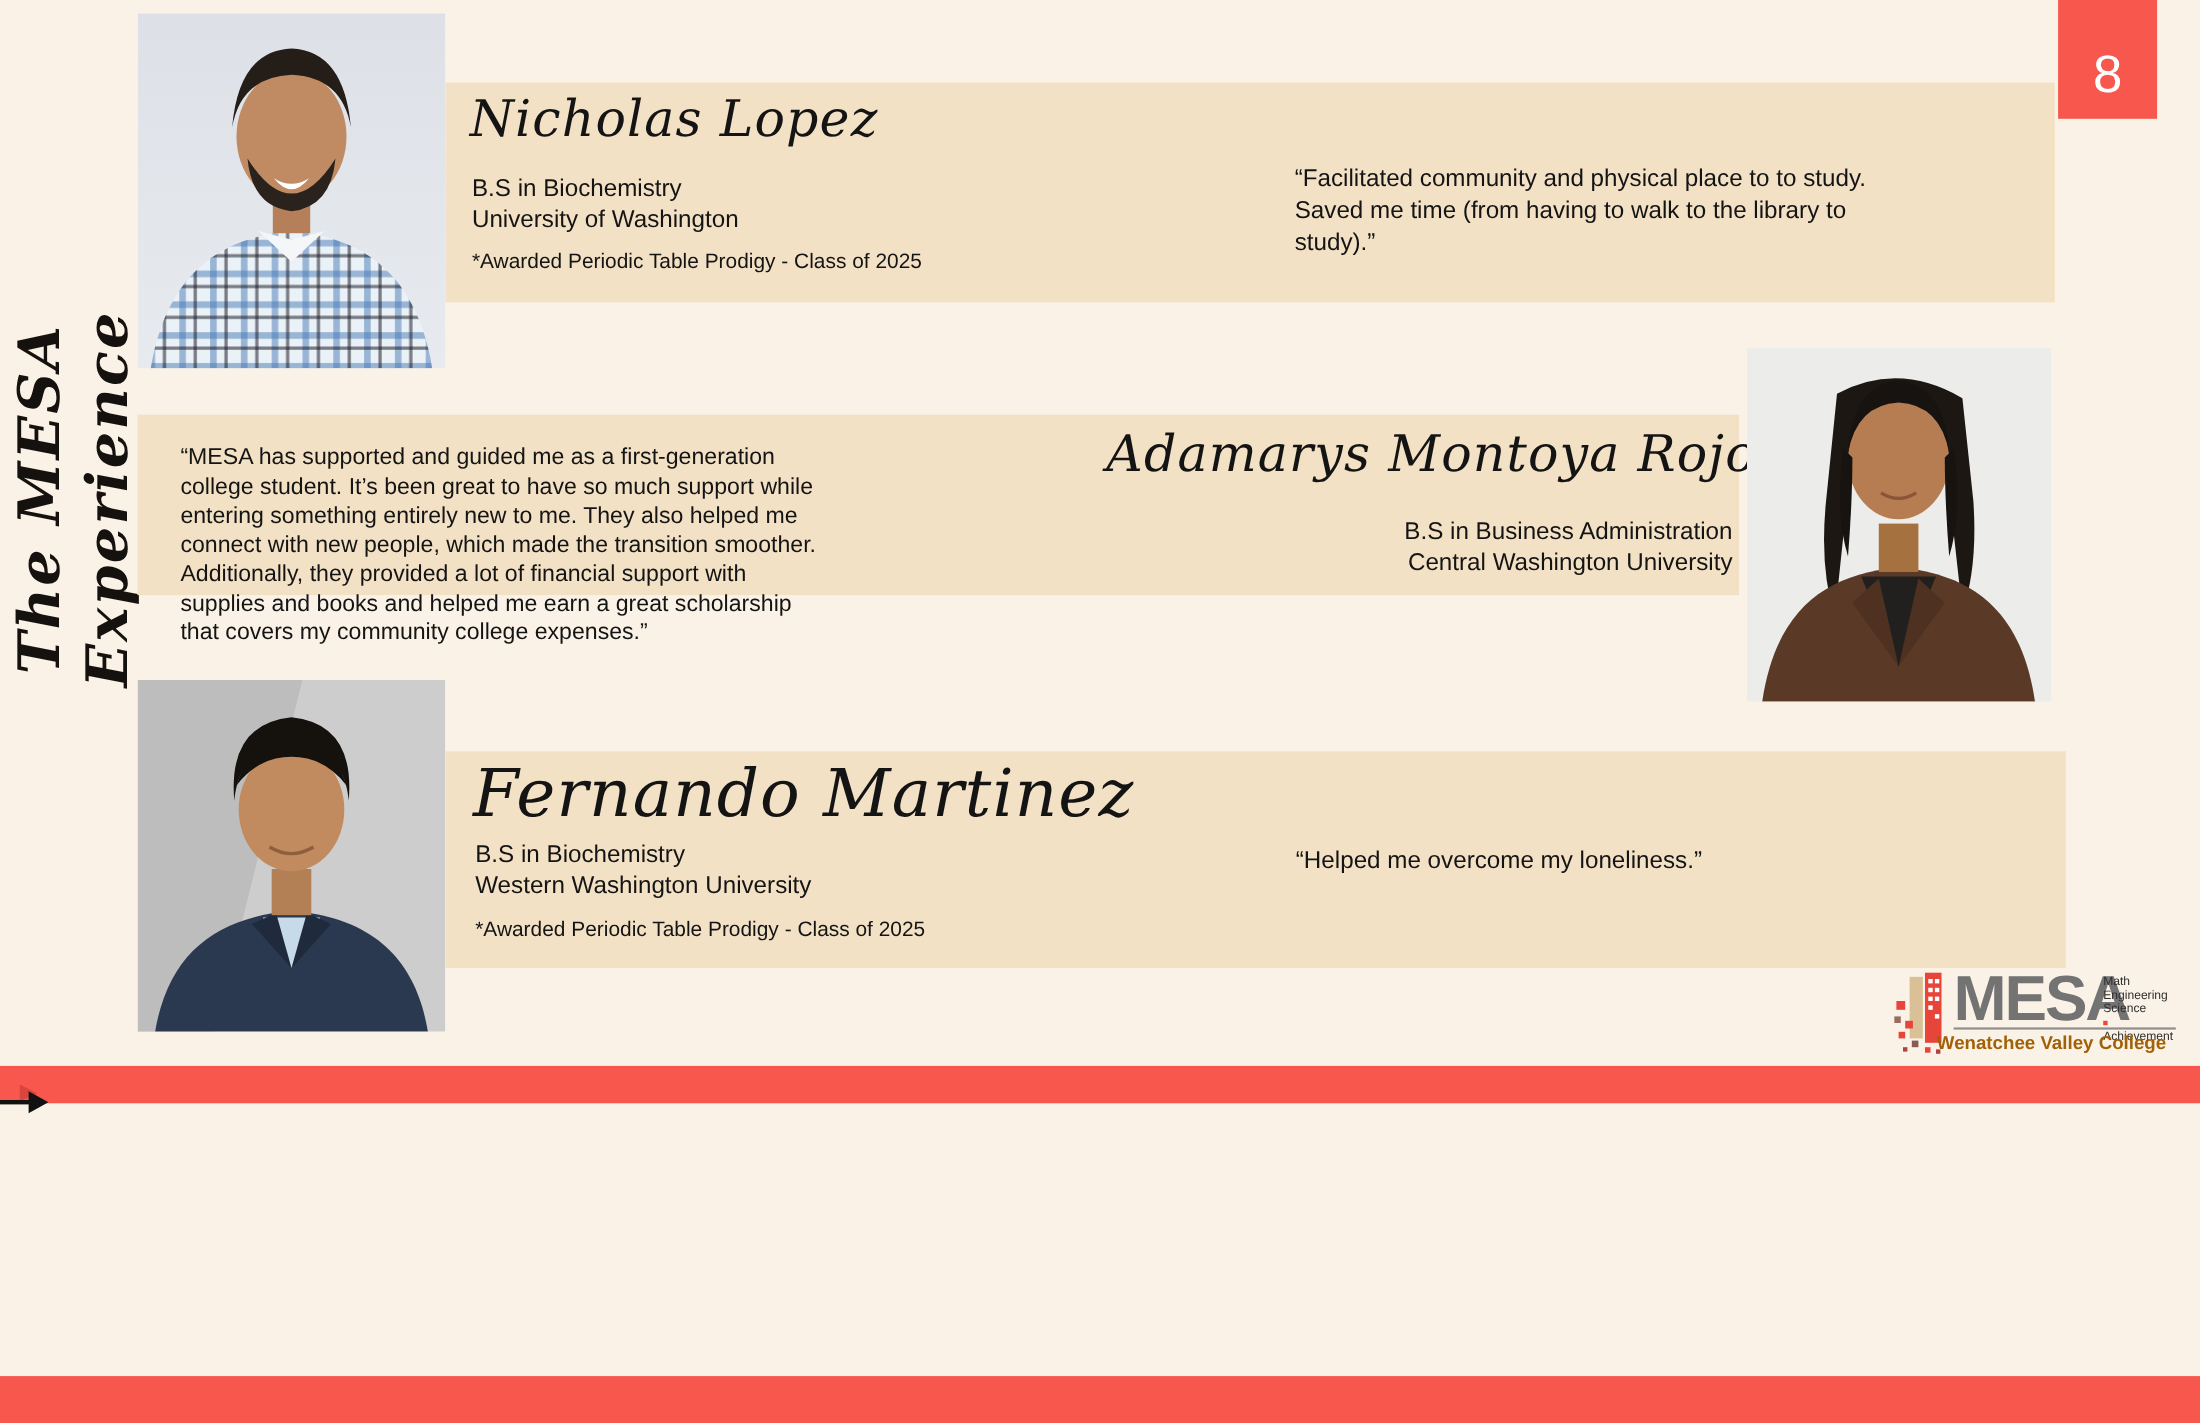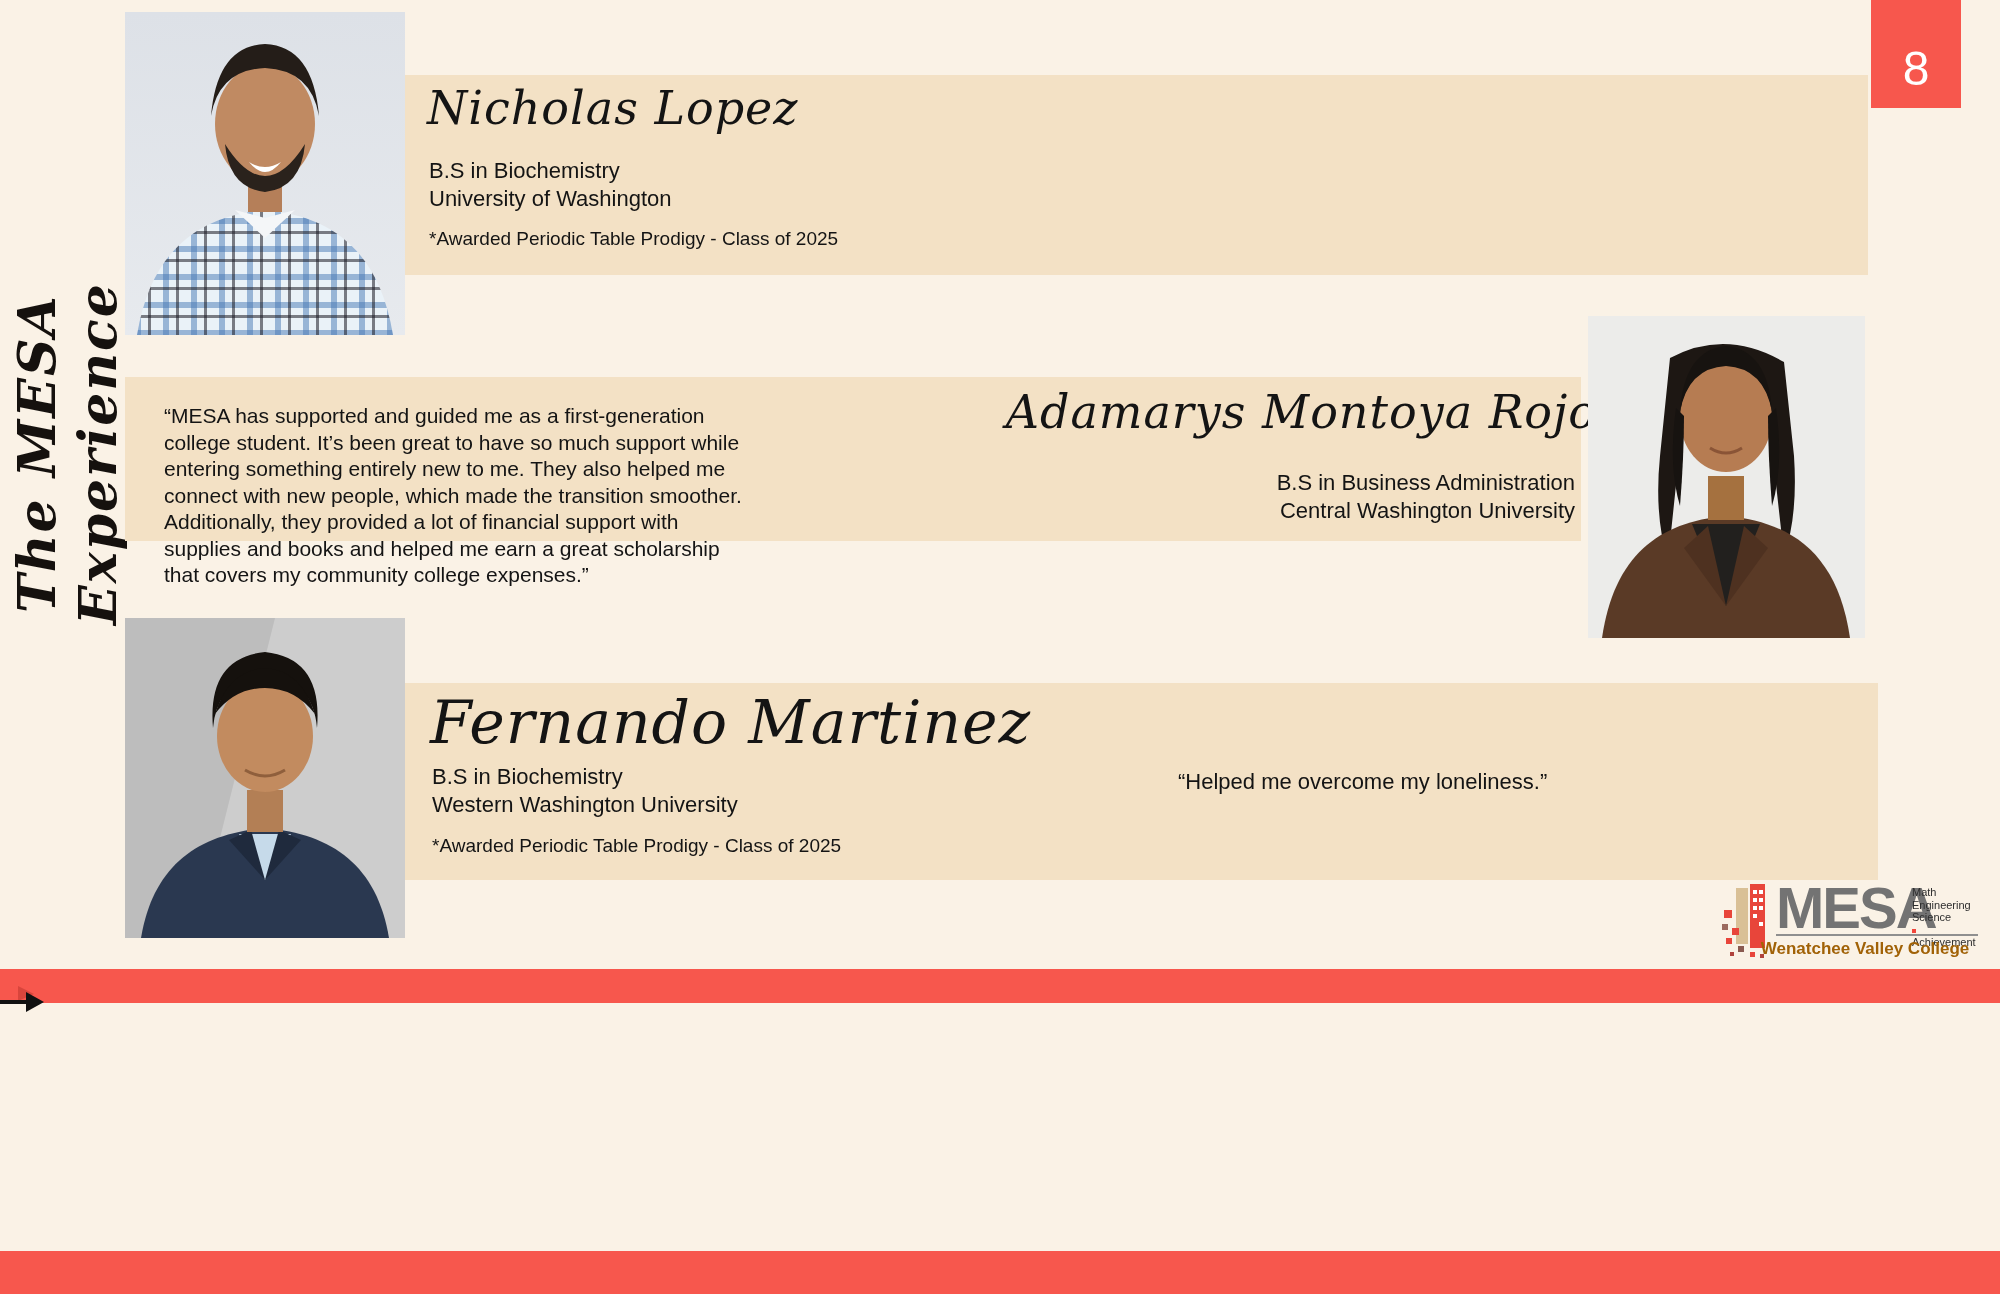--- a/index.html
+++ b/index.html
@@ -58,20 +58,21 @@
     <span>8</span>
   </div>
 
   <div class="panel" style="left:405px;top:75px;width:1463px;height:200px;">
     <div class="abs script-name" style="left:22px;top:6px;font-size:46px;">Nicholas Lopez</div>
     <div class="abs meta" style="left:24px;top:82px;">
       <div>B.S in Biochemistry</div>
       <div>University of Washington</div>
     </div>
     <div class="abs award" style="left:24px;top:153px;">*Awarded Periodic Table Prodigy - Class of 2025</div>
+    <div class="abs quote" style="left:772px;top:72px;width:520px;">“Facilitated community and physical place to to study. Saved me time (from having to walk to the library to study).”</div>
   </div>
 
   <div class="photo" style="left:125px;top:12px;width:280px;height:323px;">
     <svg width="280" height="323" viewBox="0 0 280 323" aria-hidden="true">
       <defs>
         <pattern id="plaid" width="28" height="28" patternUnits="userSpaceOnUse">
           <rect width="28" height="28" fill="#EAF2F8"></rect>
           <rect y="10" width="28" height="6" fill="rgba(70,120,180,0.5)"></rect>
           <rect x="10" width="6" height="28" fill="rgba(70,120,180,0.5)"></rect>
           <rect y="23" width="28" height="3" fill="rgba(25,25,35,0.55)"></rect>

